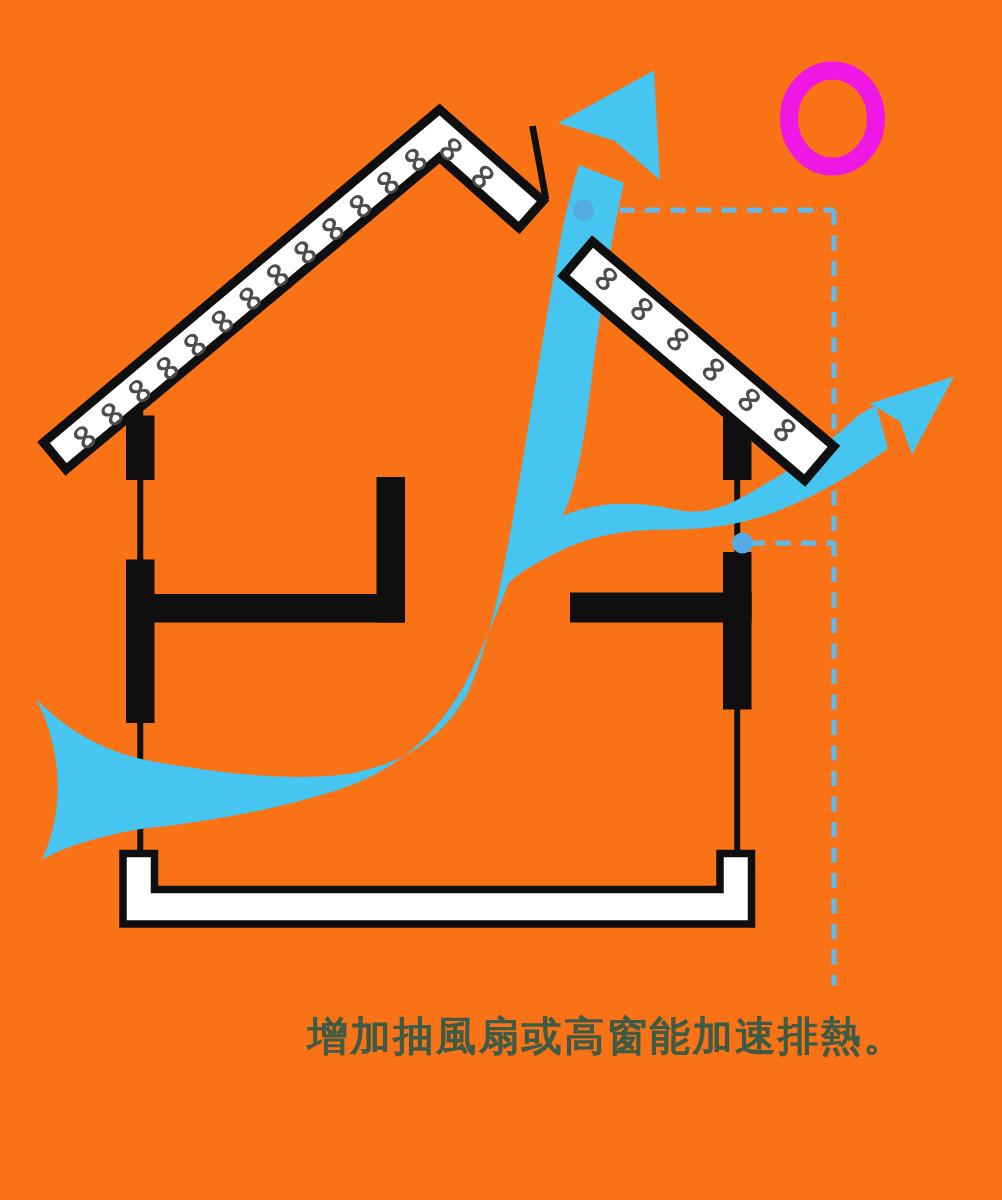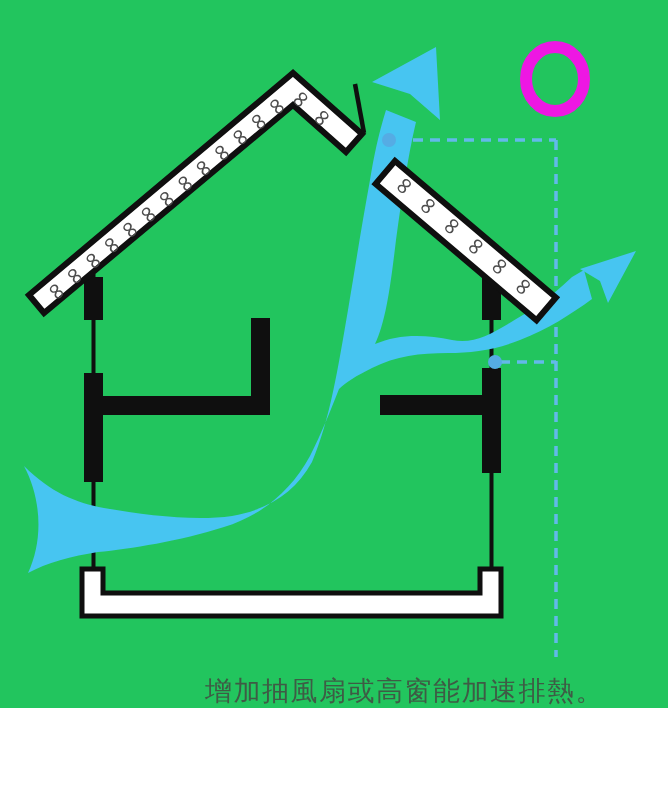--- a/index.html
+++ b/index.html
@@ -1,17 +1,17 @@
 <!DOCTYPE html>
 <html><head>
 <meta charset="utf-8">
 <style>
   html,body{margin:0;padding:0;background:#ffffff;}
-  .stage{position:relative;width:668px;height:708px;background:#22c55e;overflow:hidden;
-         font-family:"Liberation Sans", sans-serif;}
+  .stage{position:relative;width:668px;height:800px;background:#f97316;overflow:hidden;
+         font-family:"Liberation Sans", sans-serif;font-weight:bold;}
   svg{position:absolute;left:0;top:0;}
   .insul-text{font-family:"DejaVu Sans", sans-serif;letter-spacing:2px;}
   .caption-text{font-family:"Liberation Serif","DejaVu Serif",serif;letter-spacing:1.5px;}
 </style>
 </head>
 <body>
 
 <div class="stage">
 <svg width="668" height="800" viewBox="0 0 668 800" xmlns="http://www.w3.org/2000/svg">
 

